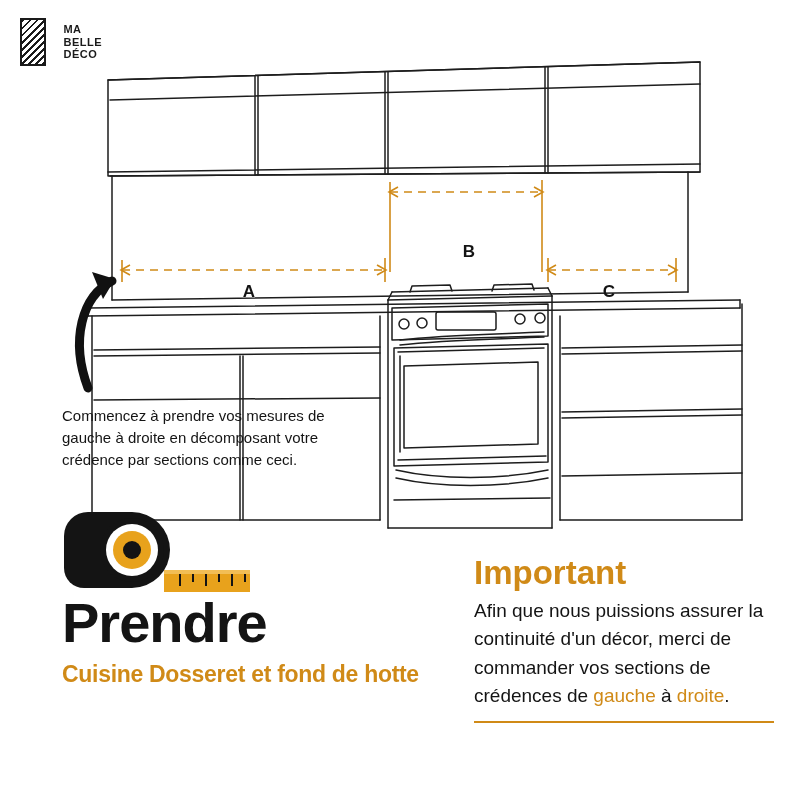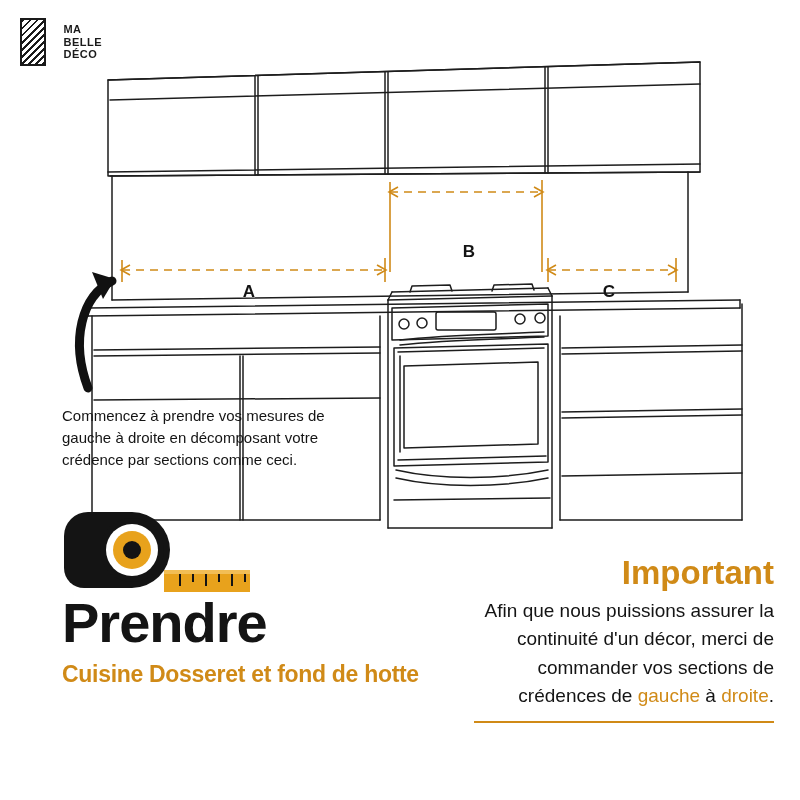--- a/index.html
+++ b/index.html
@@ -104,21 +104,21 @@
     color: #d08a17;
     letter-spacing: -0.3px;
   }
 
   
   #important-block {
     position: absolute;
     right: 26px;
     top: 556px;
     width: 300px;
-    text-align: right;
+    text-align: left;
   }
   #important-title {
     font-size: 33px;
     font-weight: bold;
     color: #d08a17;
     line-height: 1.05;
   }
   #important-body {
     margin-top: 6px;
     font-size: 19px;

